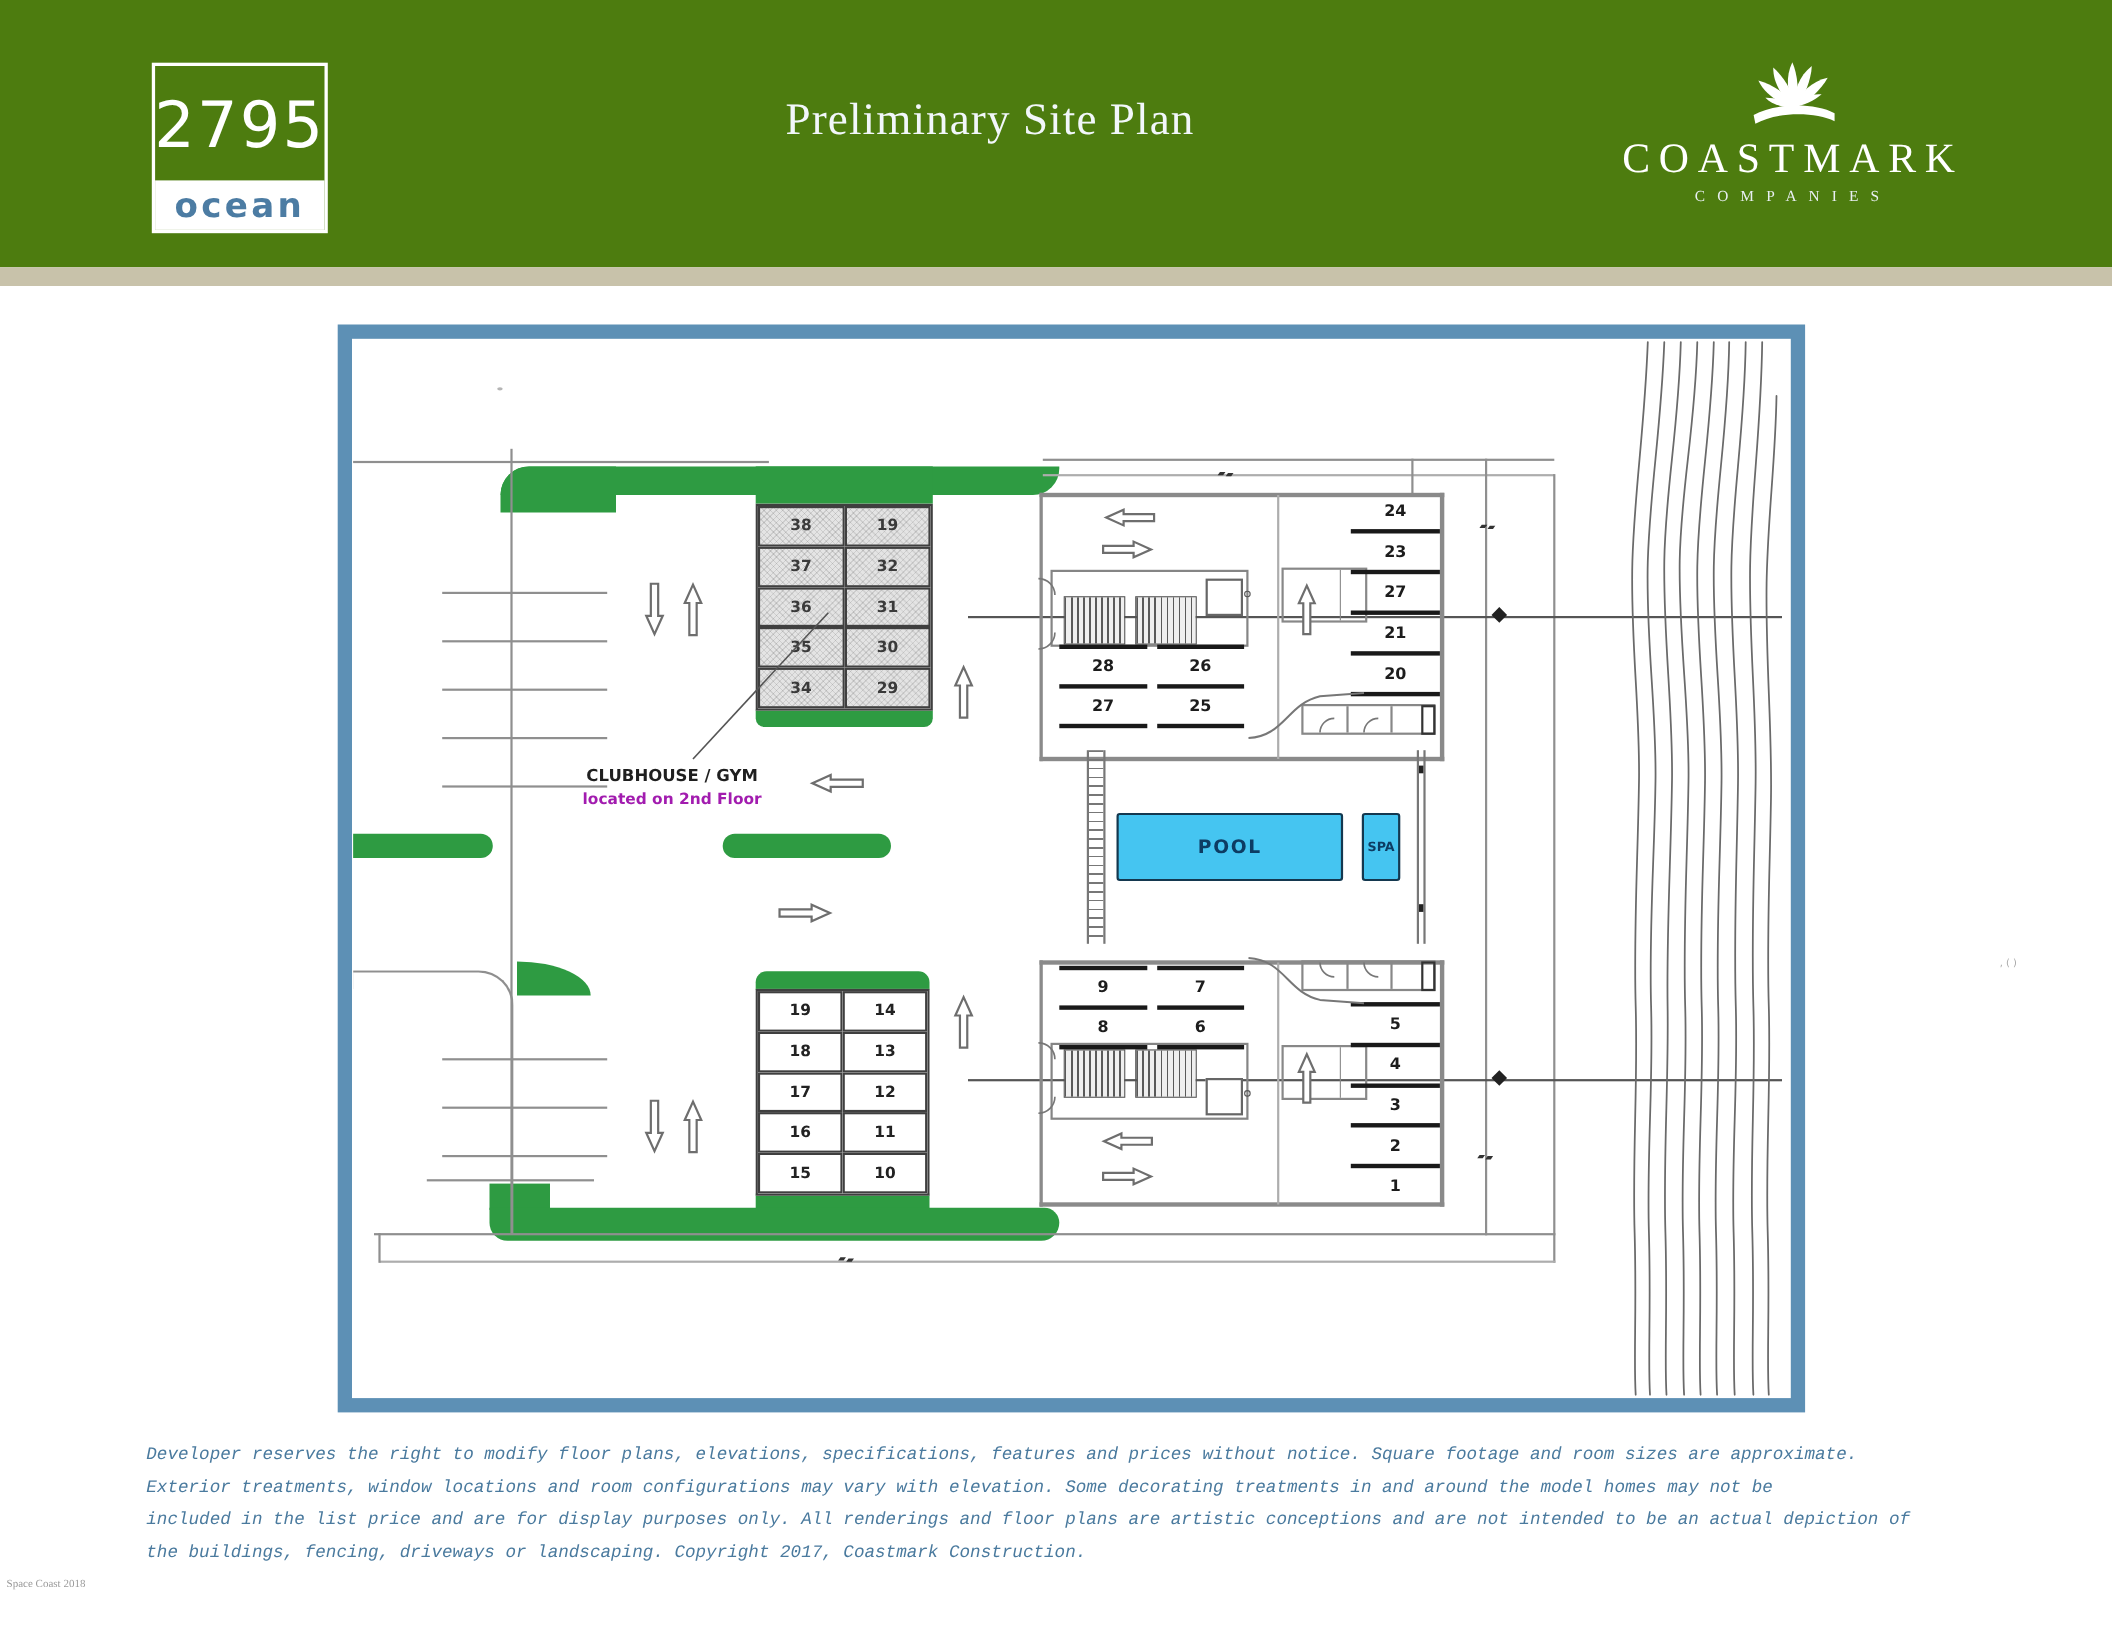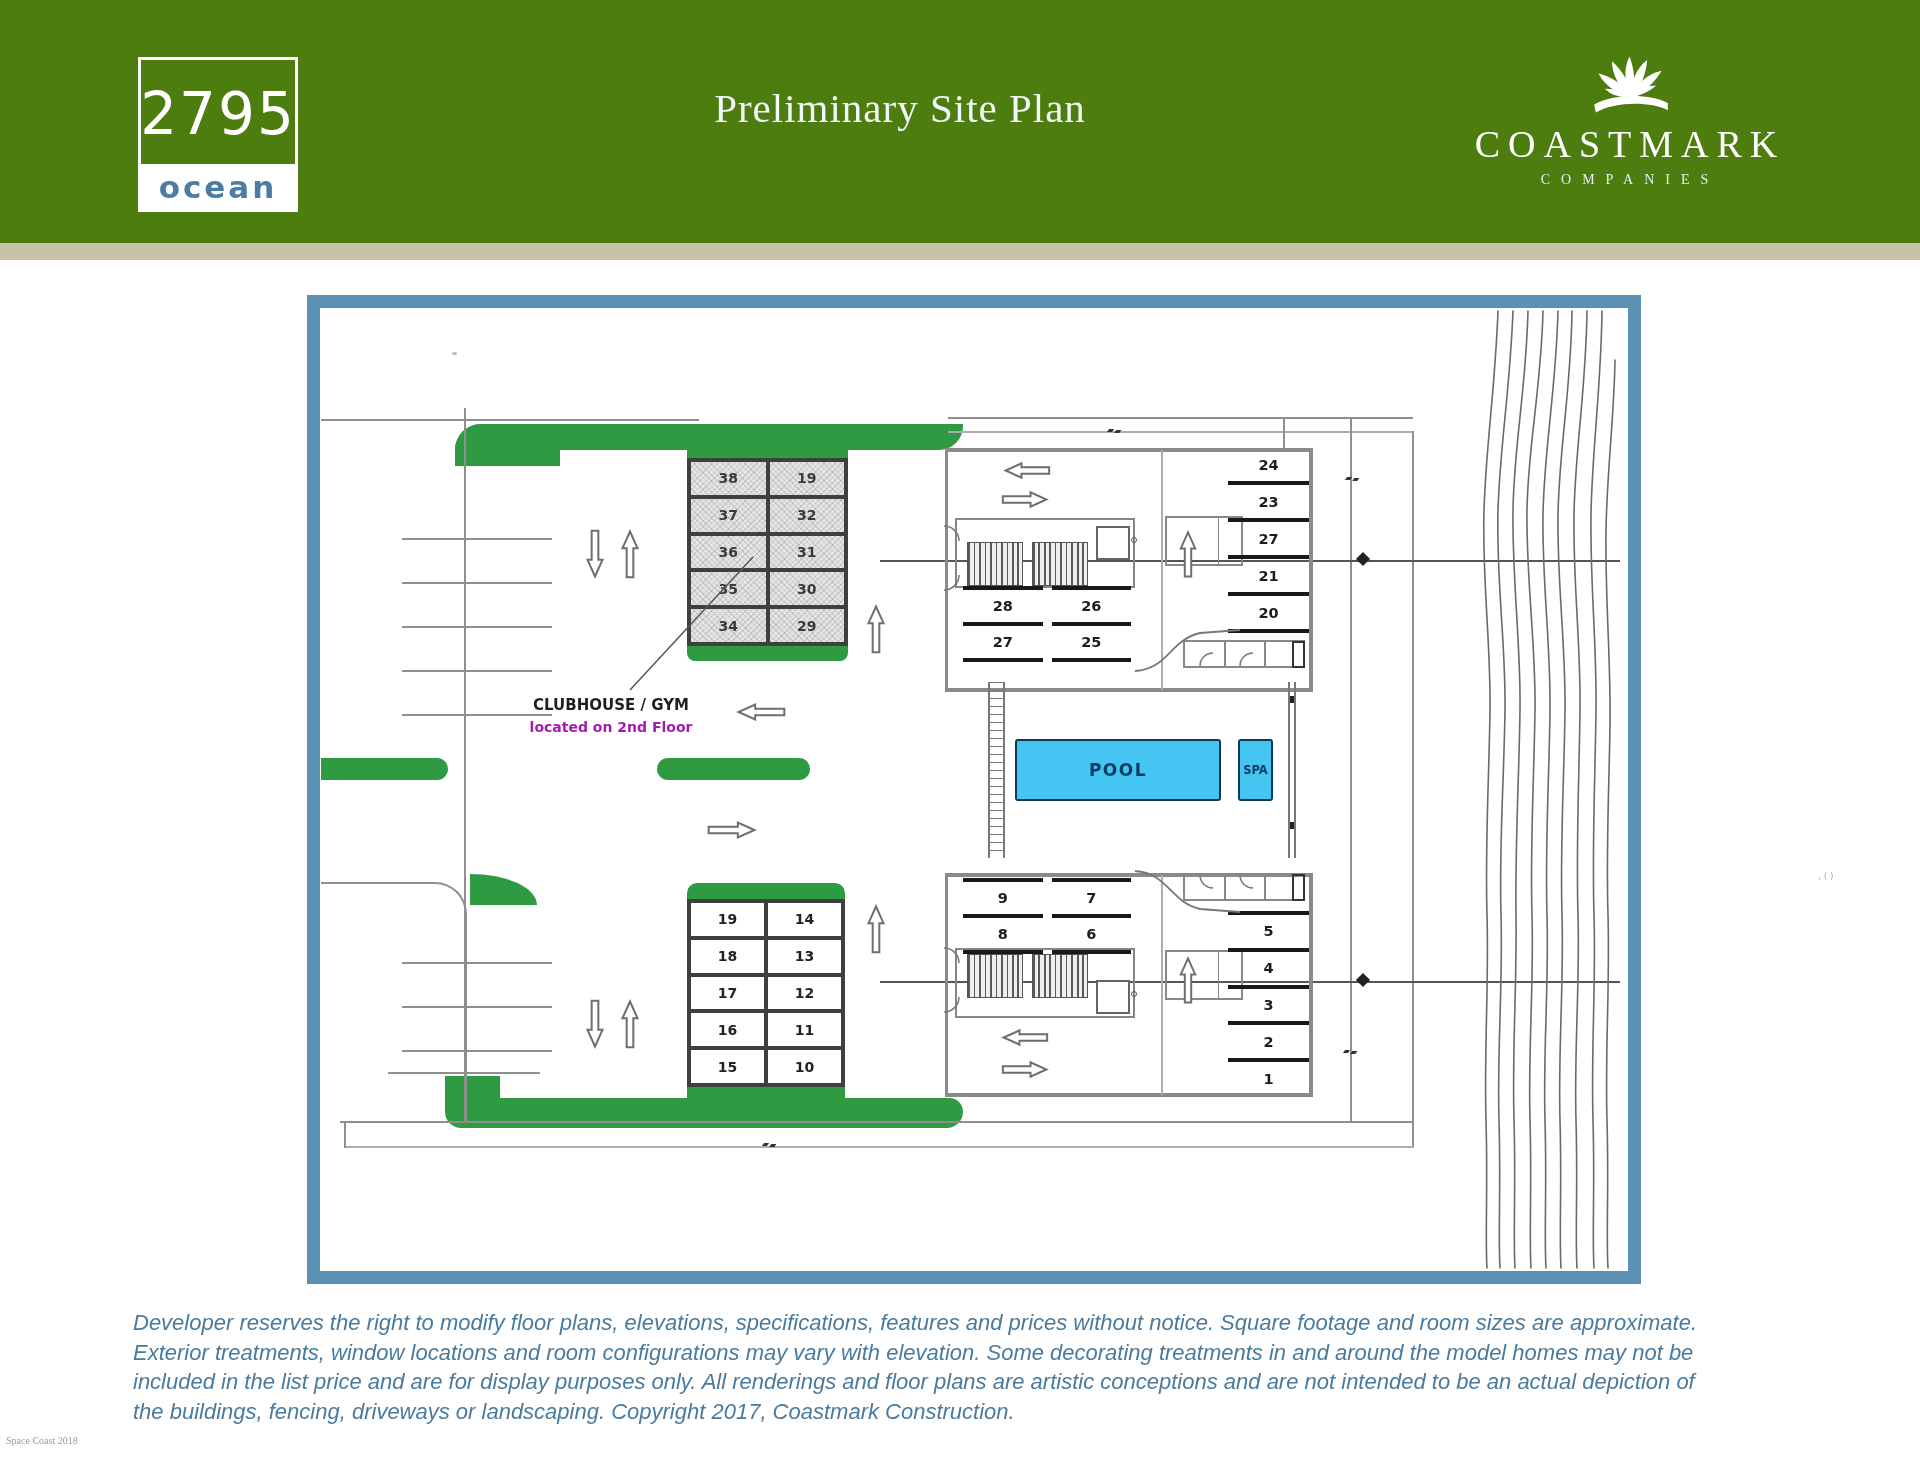--- a/index.html
+++ b/index.html
@@ -74,22 +74,22 @@
   .arrow path{fill:#fff;stroke:#6e6e6e;stroke-width:2;vector-effect:non-scaling-stroke}
   
   .lbl1{position:absolute;left:500px;top:696px;width:222px;text-align:center;font-size:15px;font-weight:700;color:#1f1f1f}
   .lbl2{position:absolute;left:500px;top:719px;width:222px;text-align:center;font-size:14px;font-weight:700;color:#a21caf}
   
   .overlay{position:absolute;left:0;top:0;pointer-events:none}
   .overlay .pth{fill:none;stroke:#777;stroke-width:1.8}
   .overlay .wave{fill:none;stroke:#6a6a6a;stroke-width:1.6;stroke-linecap:round}
   .overlay .arc{fill:none;stroke:#777;stroke-width:1.5}
   
-  .disc{position:absolute;left:133px;top:1308px;color:#4a7a9e;font-family:Liberation Sans, sans-serif;
-      font-style:italic;font-size:22px;line-height:29.5px;white-space:nowrap}
+  .disc{position:absolute;left:133px;top:1308px;color:#4a7a9e;font-family:Liberation Mono, monospace;
+      font-style:italic;font-size:16px;line-height:29.5px;white-space:nowrap}
   .wmark{position:absolute;left:6px;top:1435px;font-family:"Liberation Serif",serif;font-size:10px;color:#9a9a9a}
   .stray{position:absolute;left:1818px;top:871px;font-size:9px;color:#aaa}
   .dot{position:absolute;left:452px;top:352px;width:5px;height:3px;background:#b5b5b5;border-radius:50%}
 </style>
 </head>
 <body>
 
 <div id="page">
 
   <div class="hdr">

